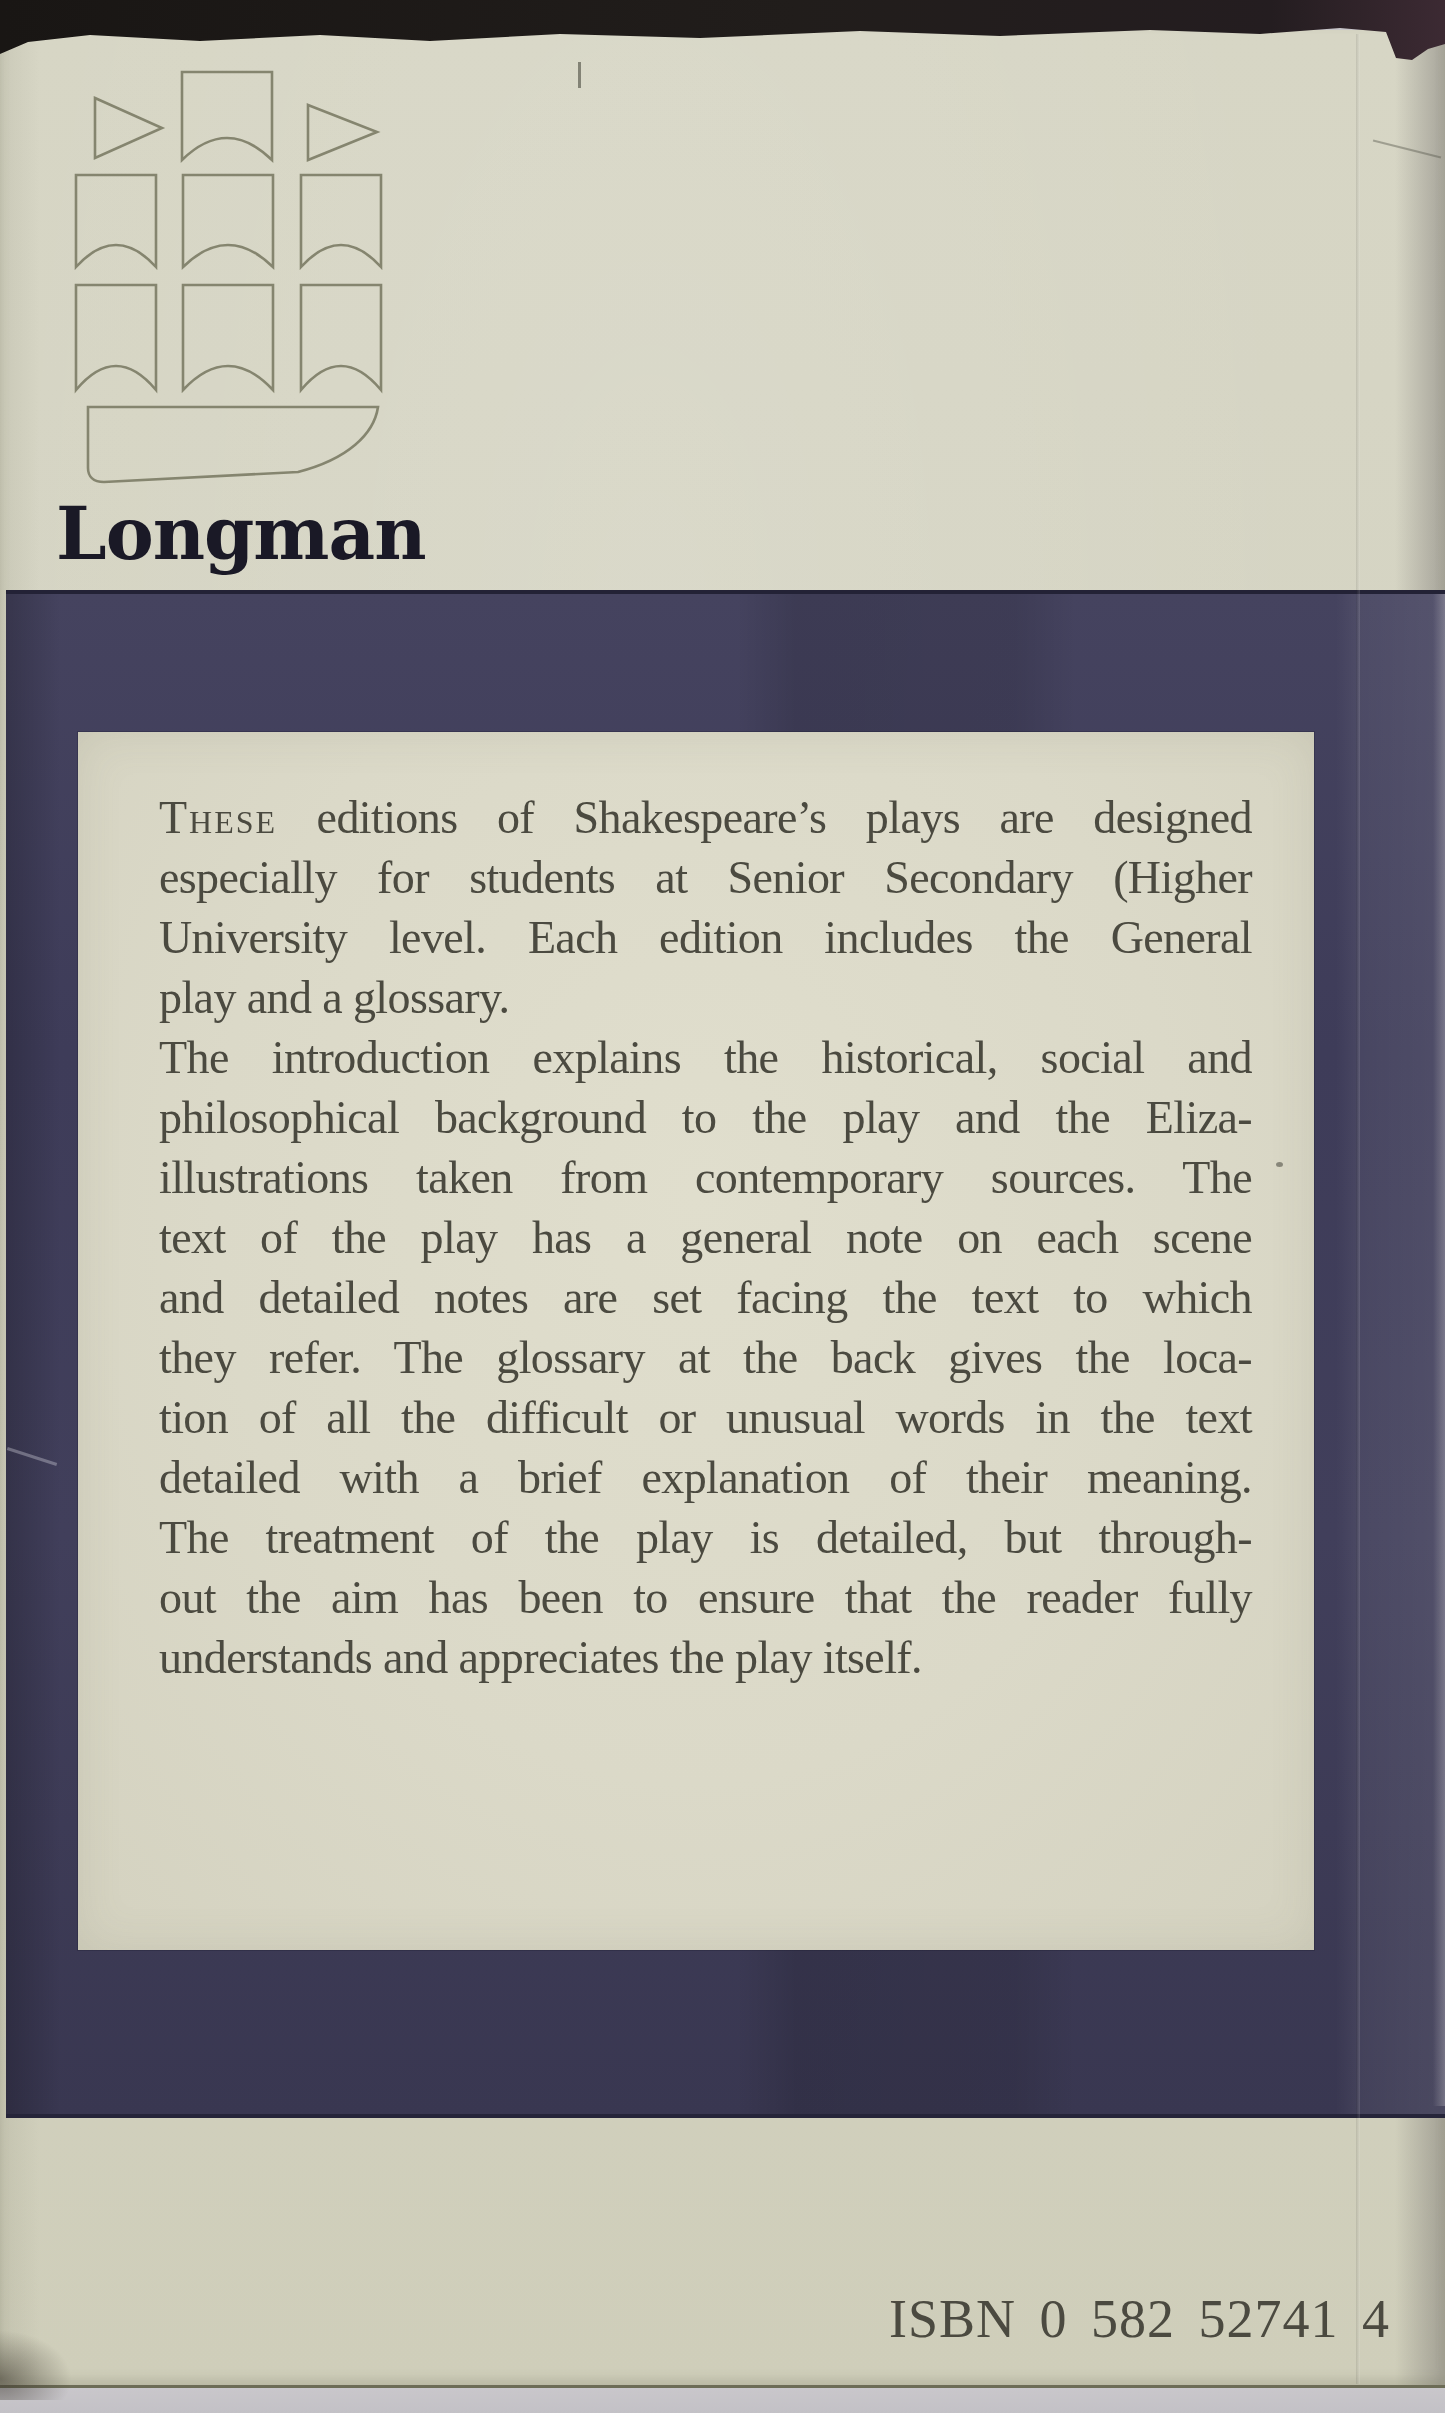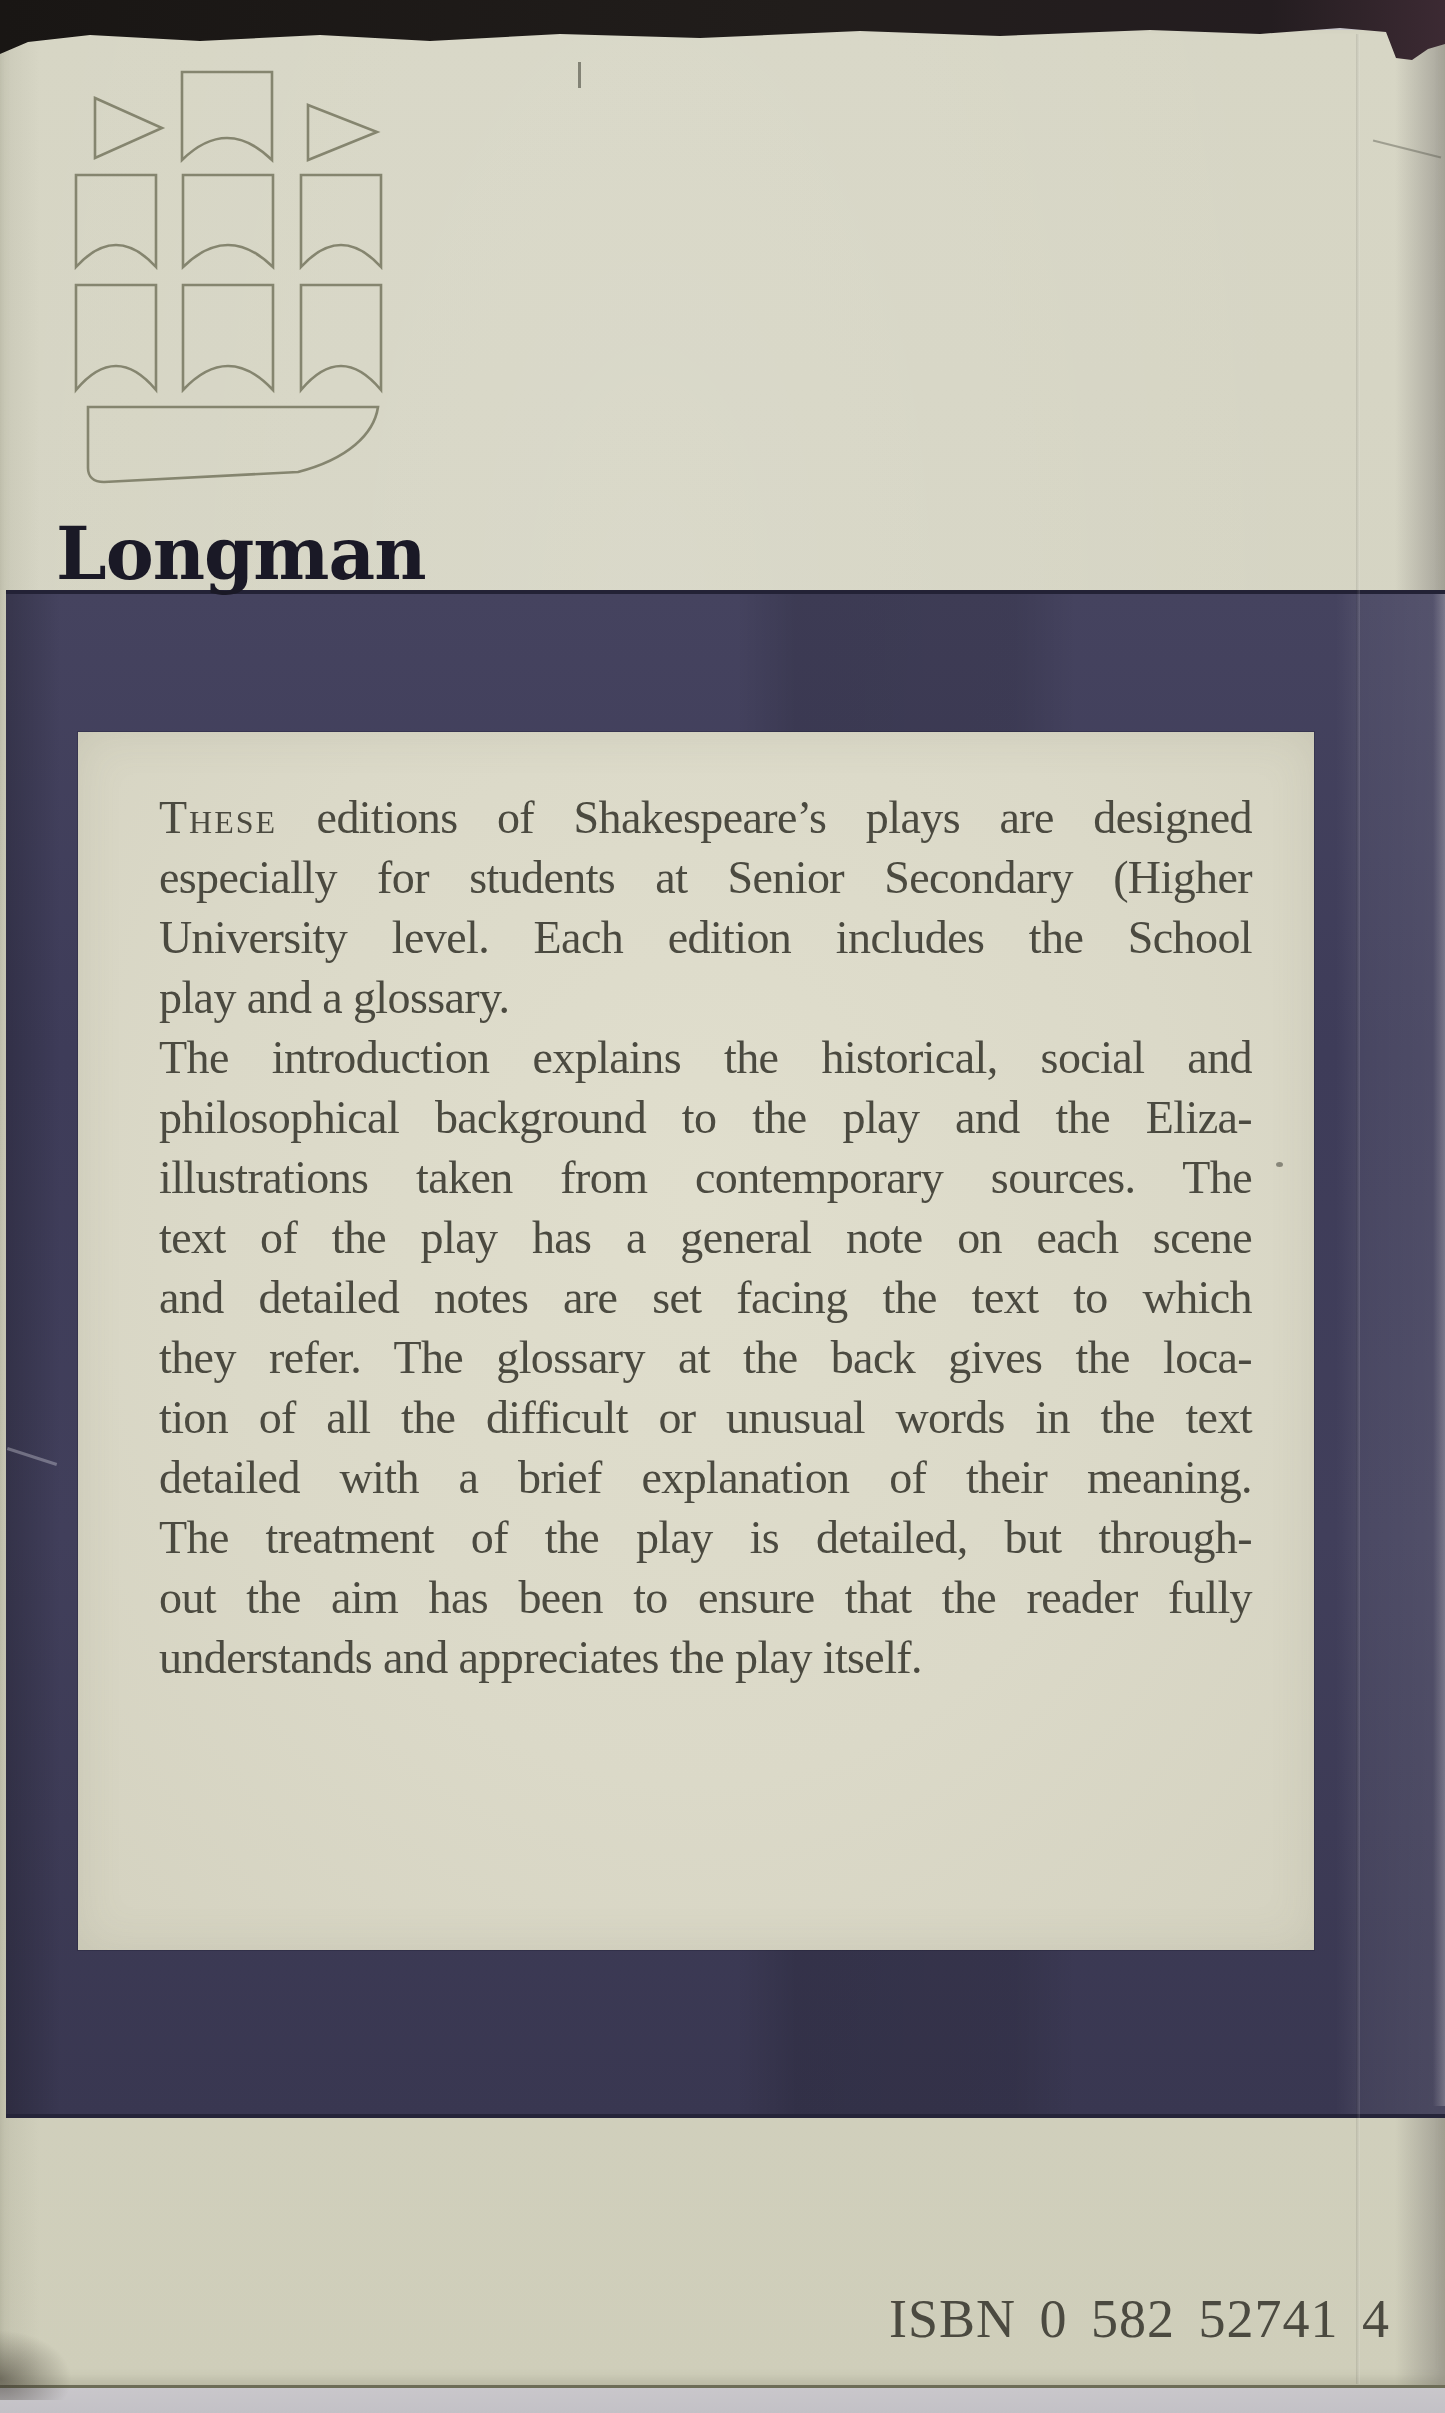--- a/index.html
+++ b/index.html
@@ -23,21 +23,21 @@
   .topbar{
     position:absolute;left:0;top:0;width:1445px;height:62px;z-index:6;
     background:linear-gradient(90deg,#191614 0%,#211d1b 55%,#241d20 88%,#3c2a33 100%);
     clip-path:polygon(0 0,1445px 0,1445px 44px,1428px 49px,1412px 60px,1396px 58px,1386px 32px,1340px 28px,1260px 34px,1150px 30px,1000px 36px,860px 31px,700px 38px,560px 34px,430px 41px,320px 35px,200px 41px,90px 35px,28px 42px,0 54px);
     filter:drop-shadow(0 3px 0 rgba(248,246,234,0.85));
   }
   
   .logo-svg{position:absolute;left:60px;top:58px;width:325px;height:430px;z-index:3;}
   .logo-svg path{fill:none;stroke:var(--logo-line,#85856f);stroke-width:2.6;}
   .logotype{
-    position:absolute;left:56px;top:514px;z-index:3;
+    position:absolute;left:56px;top:494px;z-index:3;
     font-family:"DejaVu Serif", serif;font-weight:bold;
     font-size:72px;line-height:80px;letter-spacing:-1px;
     color:var(--logotype-ink,#1a1926);
   }
   
   .navy{
     position:absolute;left:6px;top:590px;width:1439px;height:1520px;z-index:2;
     background:
       linear-gradient(90deg, rgba(0,0,0,0.20) 0, rgba(0,0,0,0) 55px),
       linear-gradient(90deg, rgba(0,0,0,0) 730px, rgba(0,0,0,0.12) 790px, rgba(0,0,0,0.10) 1010px, rgba(0,0,0,0) 1070px),
@@ -131,21 +131,21 @@
 
   <div class="logotype">Longman</div>
 
   <div class="navy"></div>
   <div class="page-edge"></div>
 
   <div class="label">
     <div class="blurb">
         <div class="line"><span class="sc">These</span> editions of Shakespeare’s plays are designed</div>
         <div class="line">especially for students at Senior Secondary (Higher</div>
-        <div class="line">University level. Each edition includes the School</div>
+        <div class="line">University level. Each edition includes the General</div>
         <div class="line para-end">play and a glossary.</div>
         <div class="line">The introduction explains the historical, social and</div>
         <div class="line">philosophical background to the play and the Eliza-</div>
         <div class="line">illustrations taken from contemporary sources. The</div>
         <div class="line">text of the play has a general note on each scene</div>
         <div class="line">and detailed notes are set facing the text to which</div>
         <div class="line">they refer. The glossary at the back gives the loca-</div>
         <div class="line">tion of all the difficult or unusual words in the text</div>
         <div class="line">detailed with a brief explanation of their meaning.</div>
         <div class="line">The treatment of the play is detailed, but through-</div>

